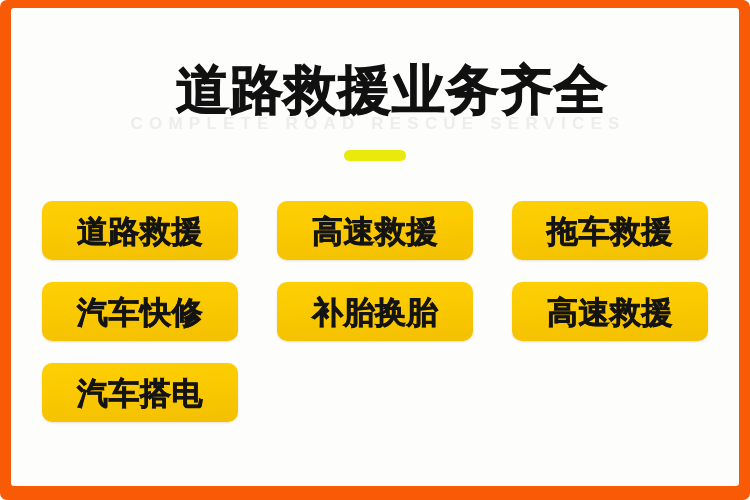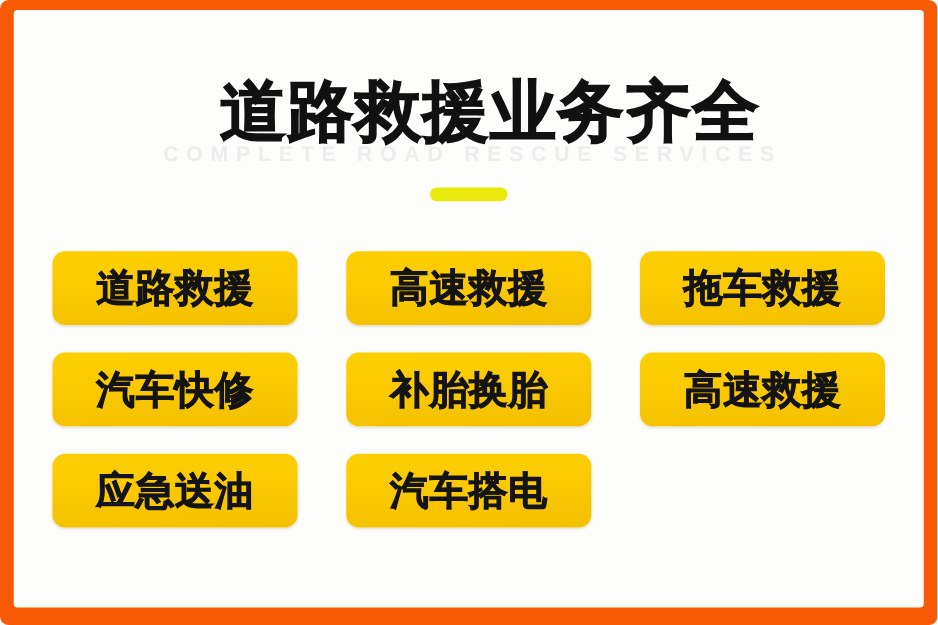--- a/index.html
+++ b/index.html
@@ -148,21 +148,18 @@
       <button class="svc-btn">
         <span class="svc-label">汽车快修</span>
       </button>
       <button class="svc-btn">
         <span class="svc-label">补胎换胎</span>
       </button>
       <button class="svc-btn">
         <span class="svc-label">高速救援</span>
       </button>
       <button class="svc-btn">
-        <span class="svc-label">应急送油</span>
-      </button>
-      <button class="svc-btn">
         <span class="svc-label">汽车搭电</span>
       </button>
     </div>
 
   </div>
 </div>
 
 </body></html>

